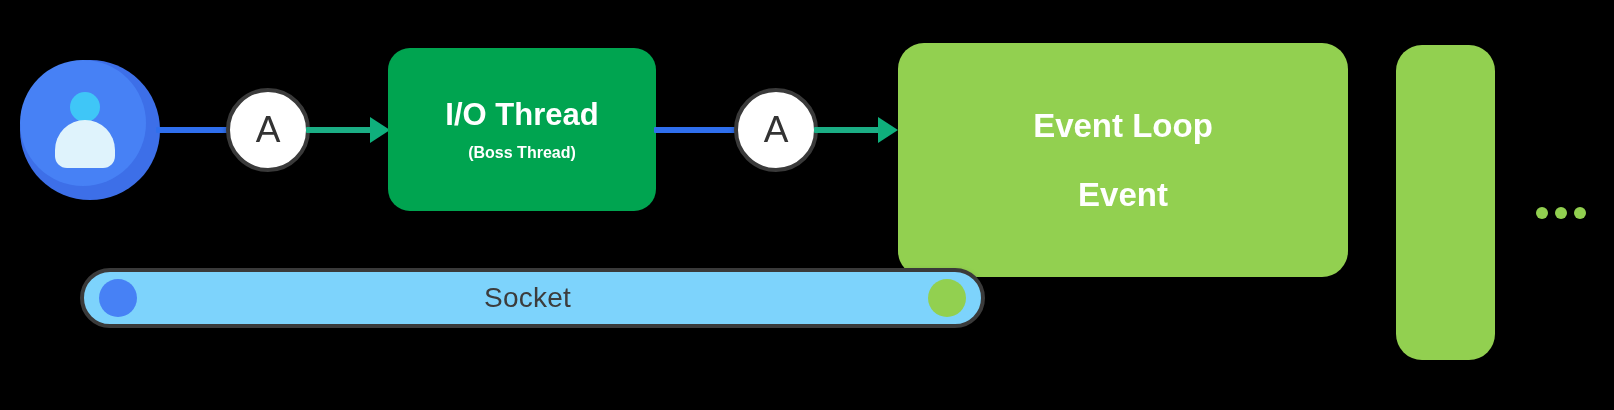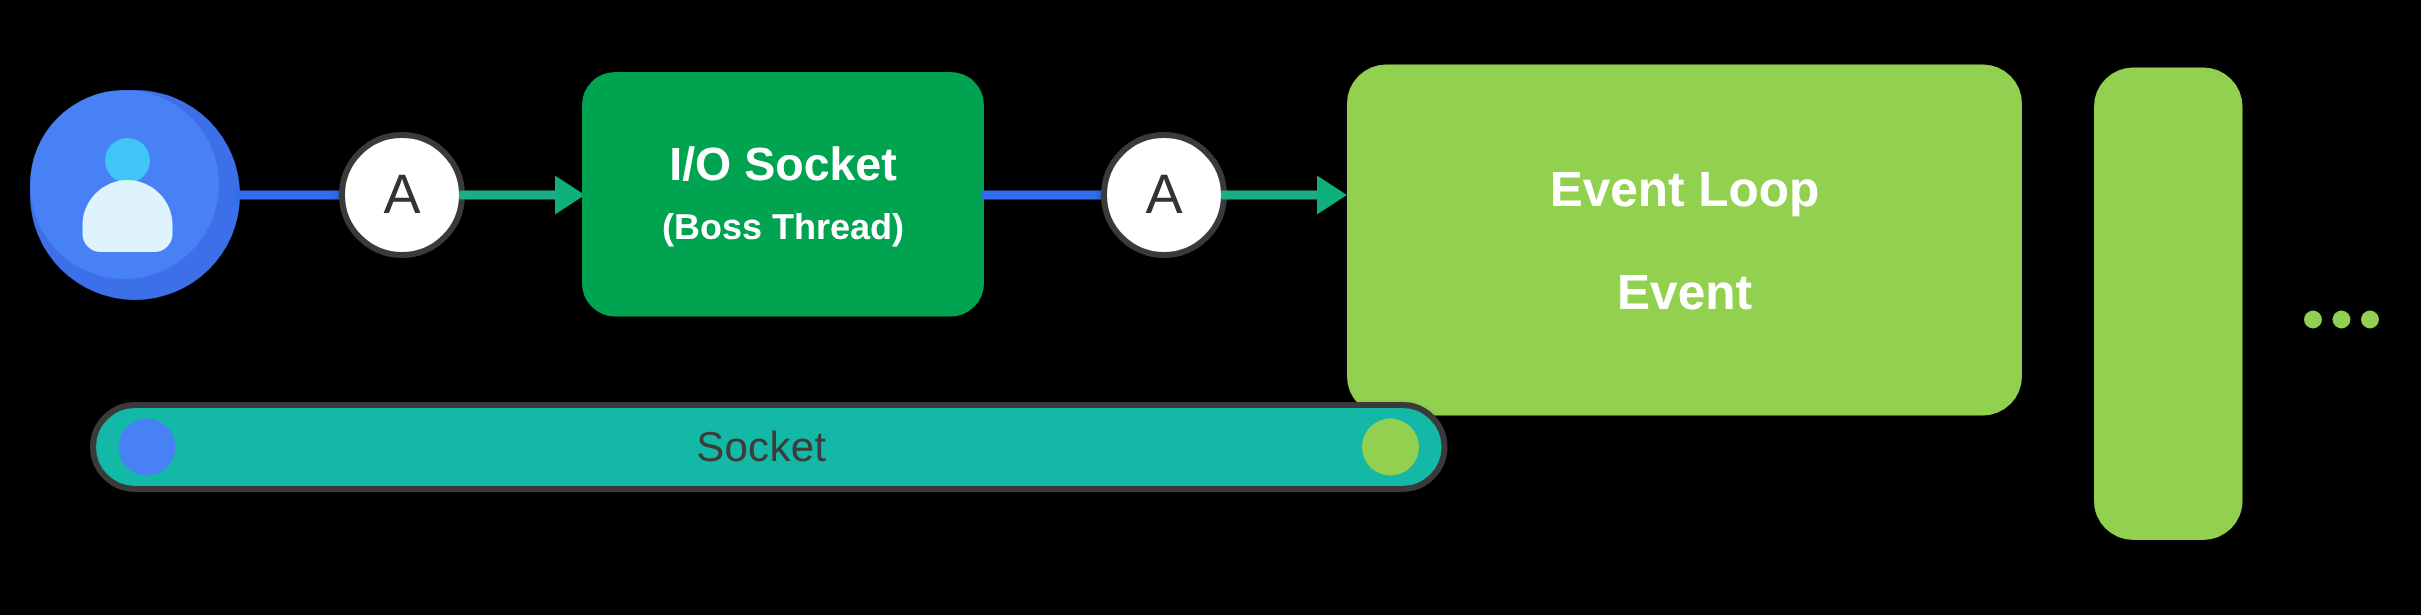--- a/index.html
+++ b/index.html
@@ -112,21 +112,21 @@
     height: 163px;
     background: #00A450;
   }
   .box-io .title {
     font-size: 31px;
     font-weight: bold;
     line-height: 1.1;
     margin-bottom: 12px;
   }
   .box-io .subtitle {
-    font-size: 24px;
+    font-size: 16px;
     font-weight: bold;
     line-height: 1.1;
   }
 
   .box-eventloop {
     left: 898px;
     top: 43px;
     width: 450px;
     height: 234px;
     background: #92D050;
@@ -160,26 +160,26 @@
   .dots .dot {
     width: 12px;
     height: 12px;
     border-radius: 50%;
     background: #92D050;
   }
 
   
   .socket {
     position: absolute;
-    left: 60px;
+    left: 80px;
     top: 268px;
     width: 905px;
     height: 60px;
     border-radius: 30px;
-    background: #14b8a6;
+    background: #7dd3fc;
     border: 4px solid #3A3A3A;
     box-sizing: border-box;
     display: flex;
     align-items: center;
     box-shadow: 0 4px 6px rgba(0,0,0,0.4);
   }
   .socket-dot {
     position: absolute;
     width: 38px;
     height: 38px;
@@ -211,21 +211,21 @@
   <div class="line line-blue" style="left:156px; top:127px; width:80px;"></div>
 
   <div class="acircle" style="left:226px; top:88px;">
     <span>A</span>
   </div>
 
   <div class="line line-teal" style="left:306px; top:127px; width:70px;"></div>
   <div class="arrowhead" style="left:370px; top:117px;"></div>
 
   <div class="box box-io">
-    <div class="title">I/O Socket</div>
+    <div class="title">I/O Thread</div>
     <div class="subtitle">(Boss Thread)</div>
   </div>
 
   <div class="line line-blue" style="left:654px; top:127px; width:90px;"></div>
 
   <div class="acircle" style="left:734px; top:88px;">
     <span>A</span>
   </div>
 
   <div class="line line-teal" style="left:814px; top:127px; width:72px;"></div>

